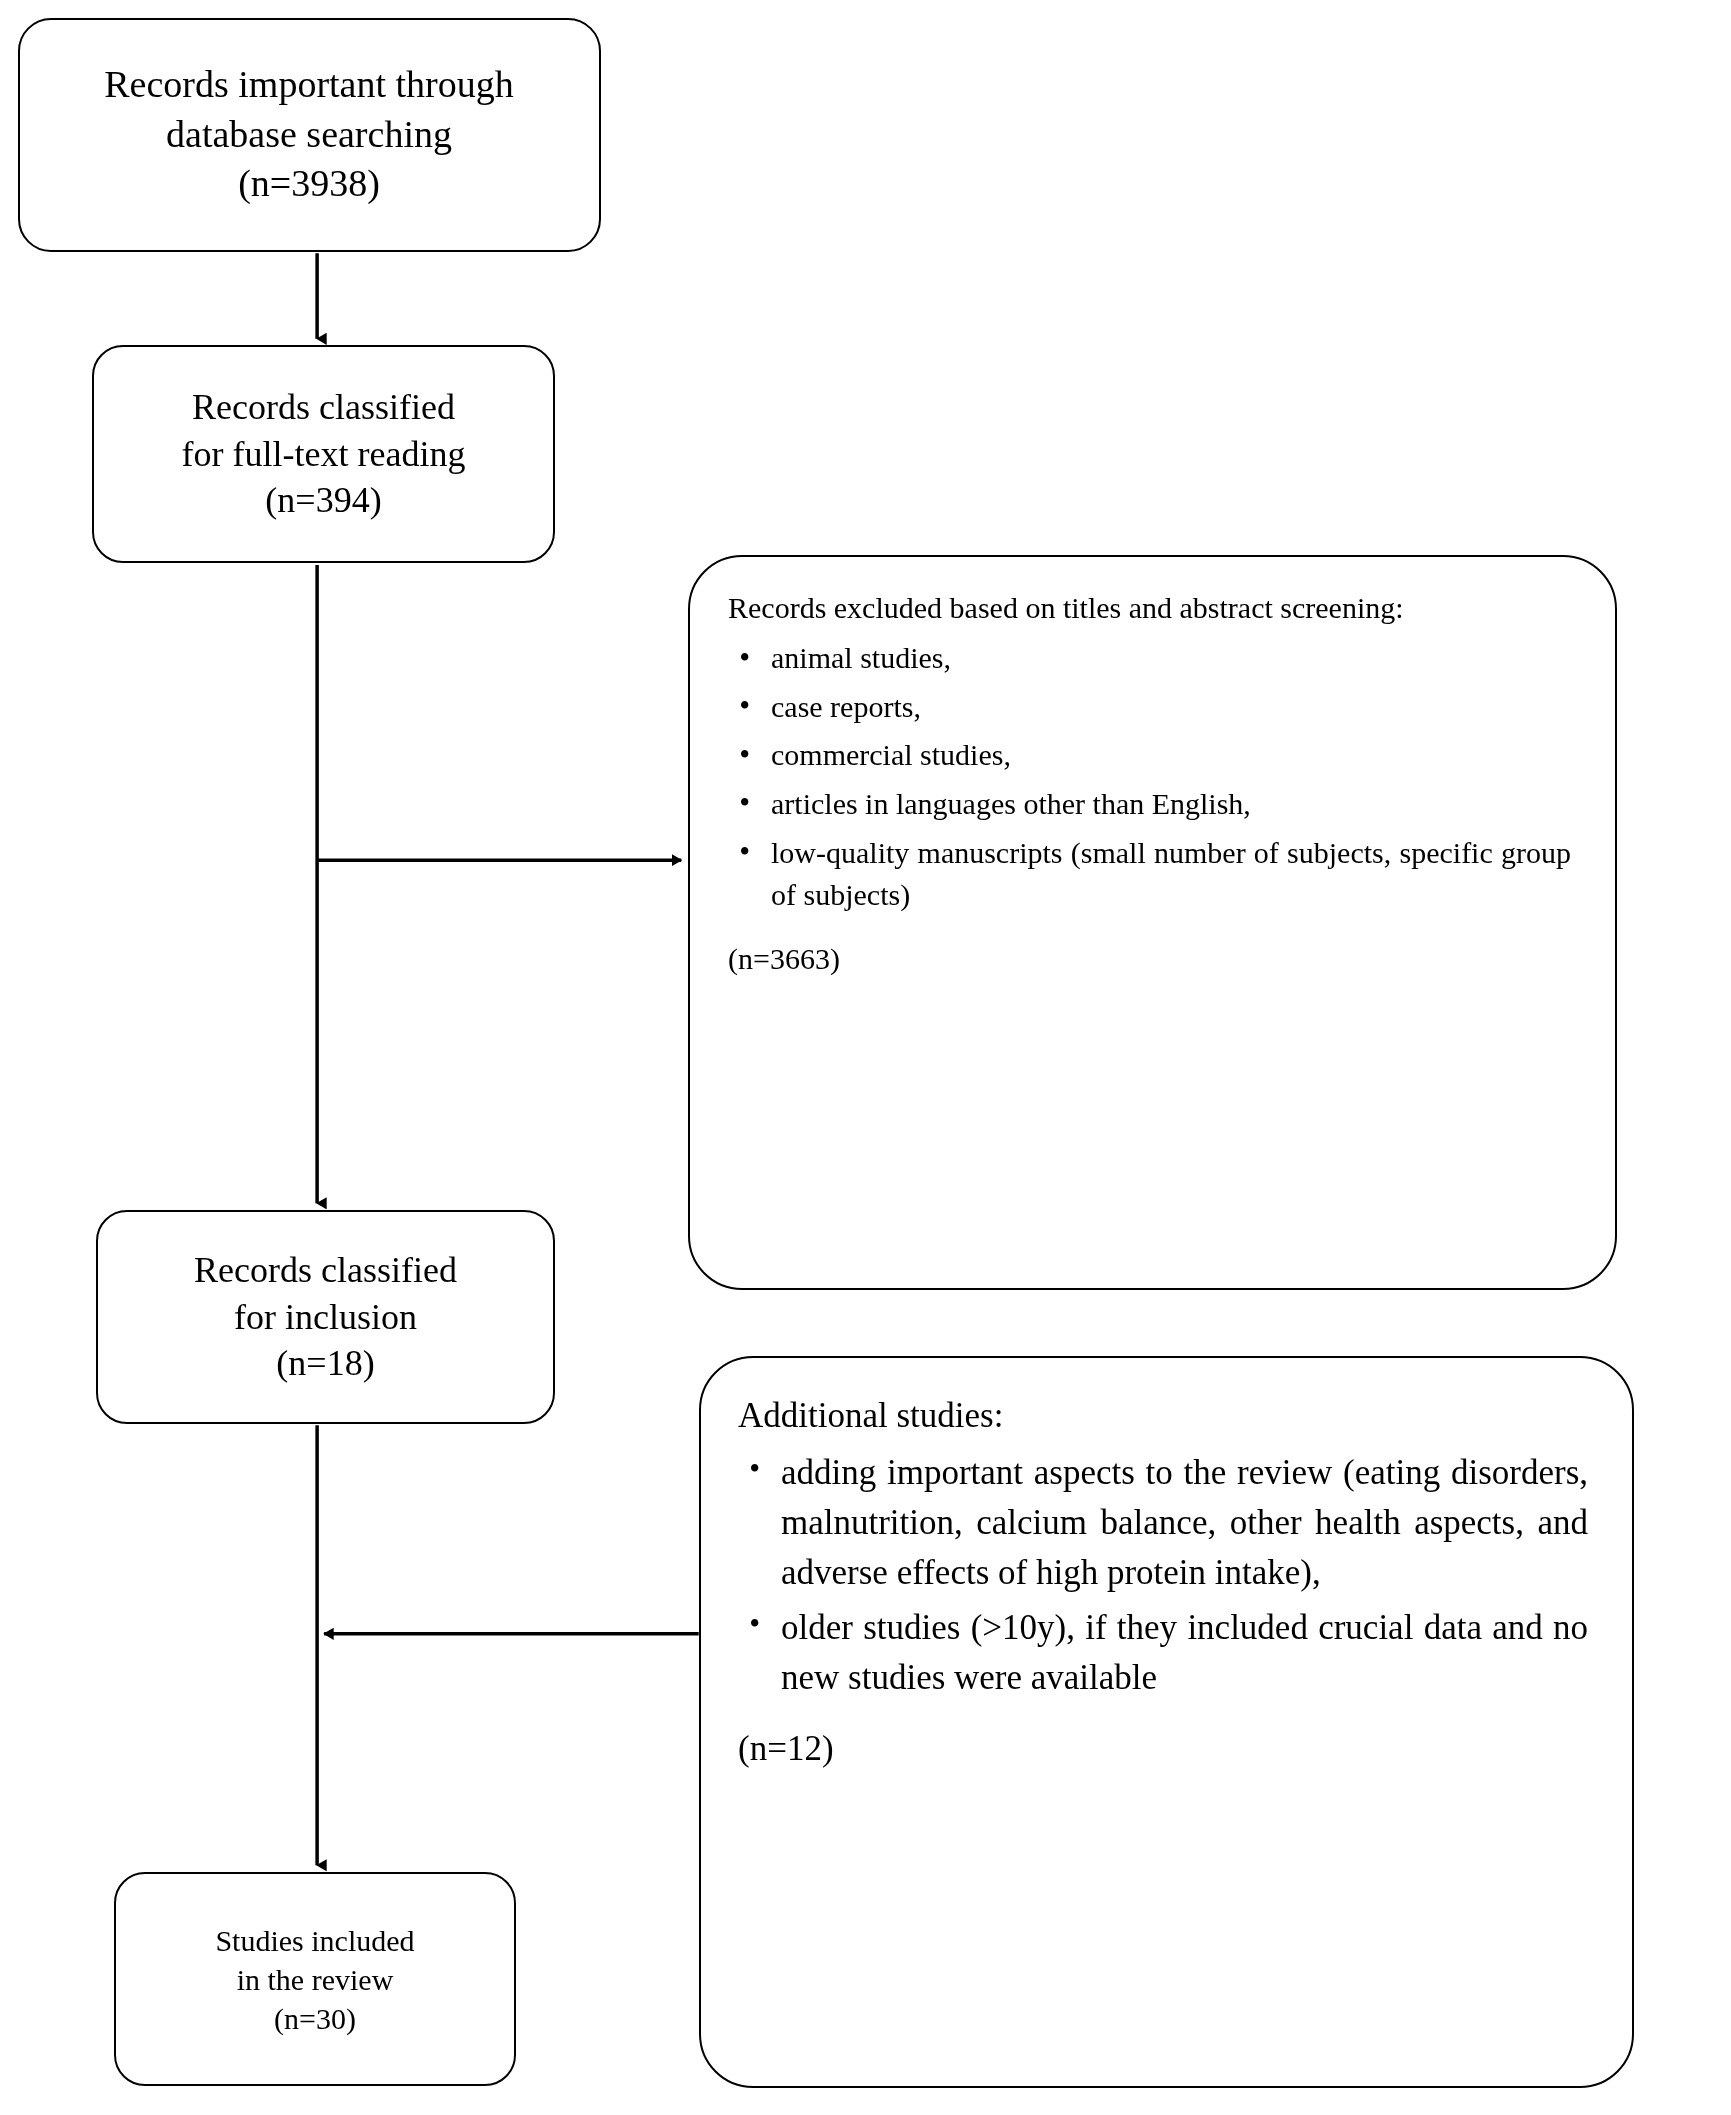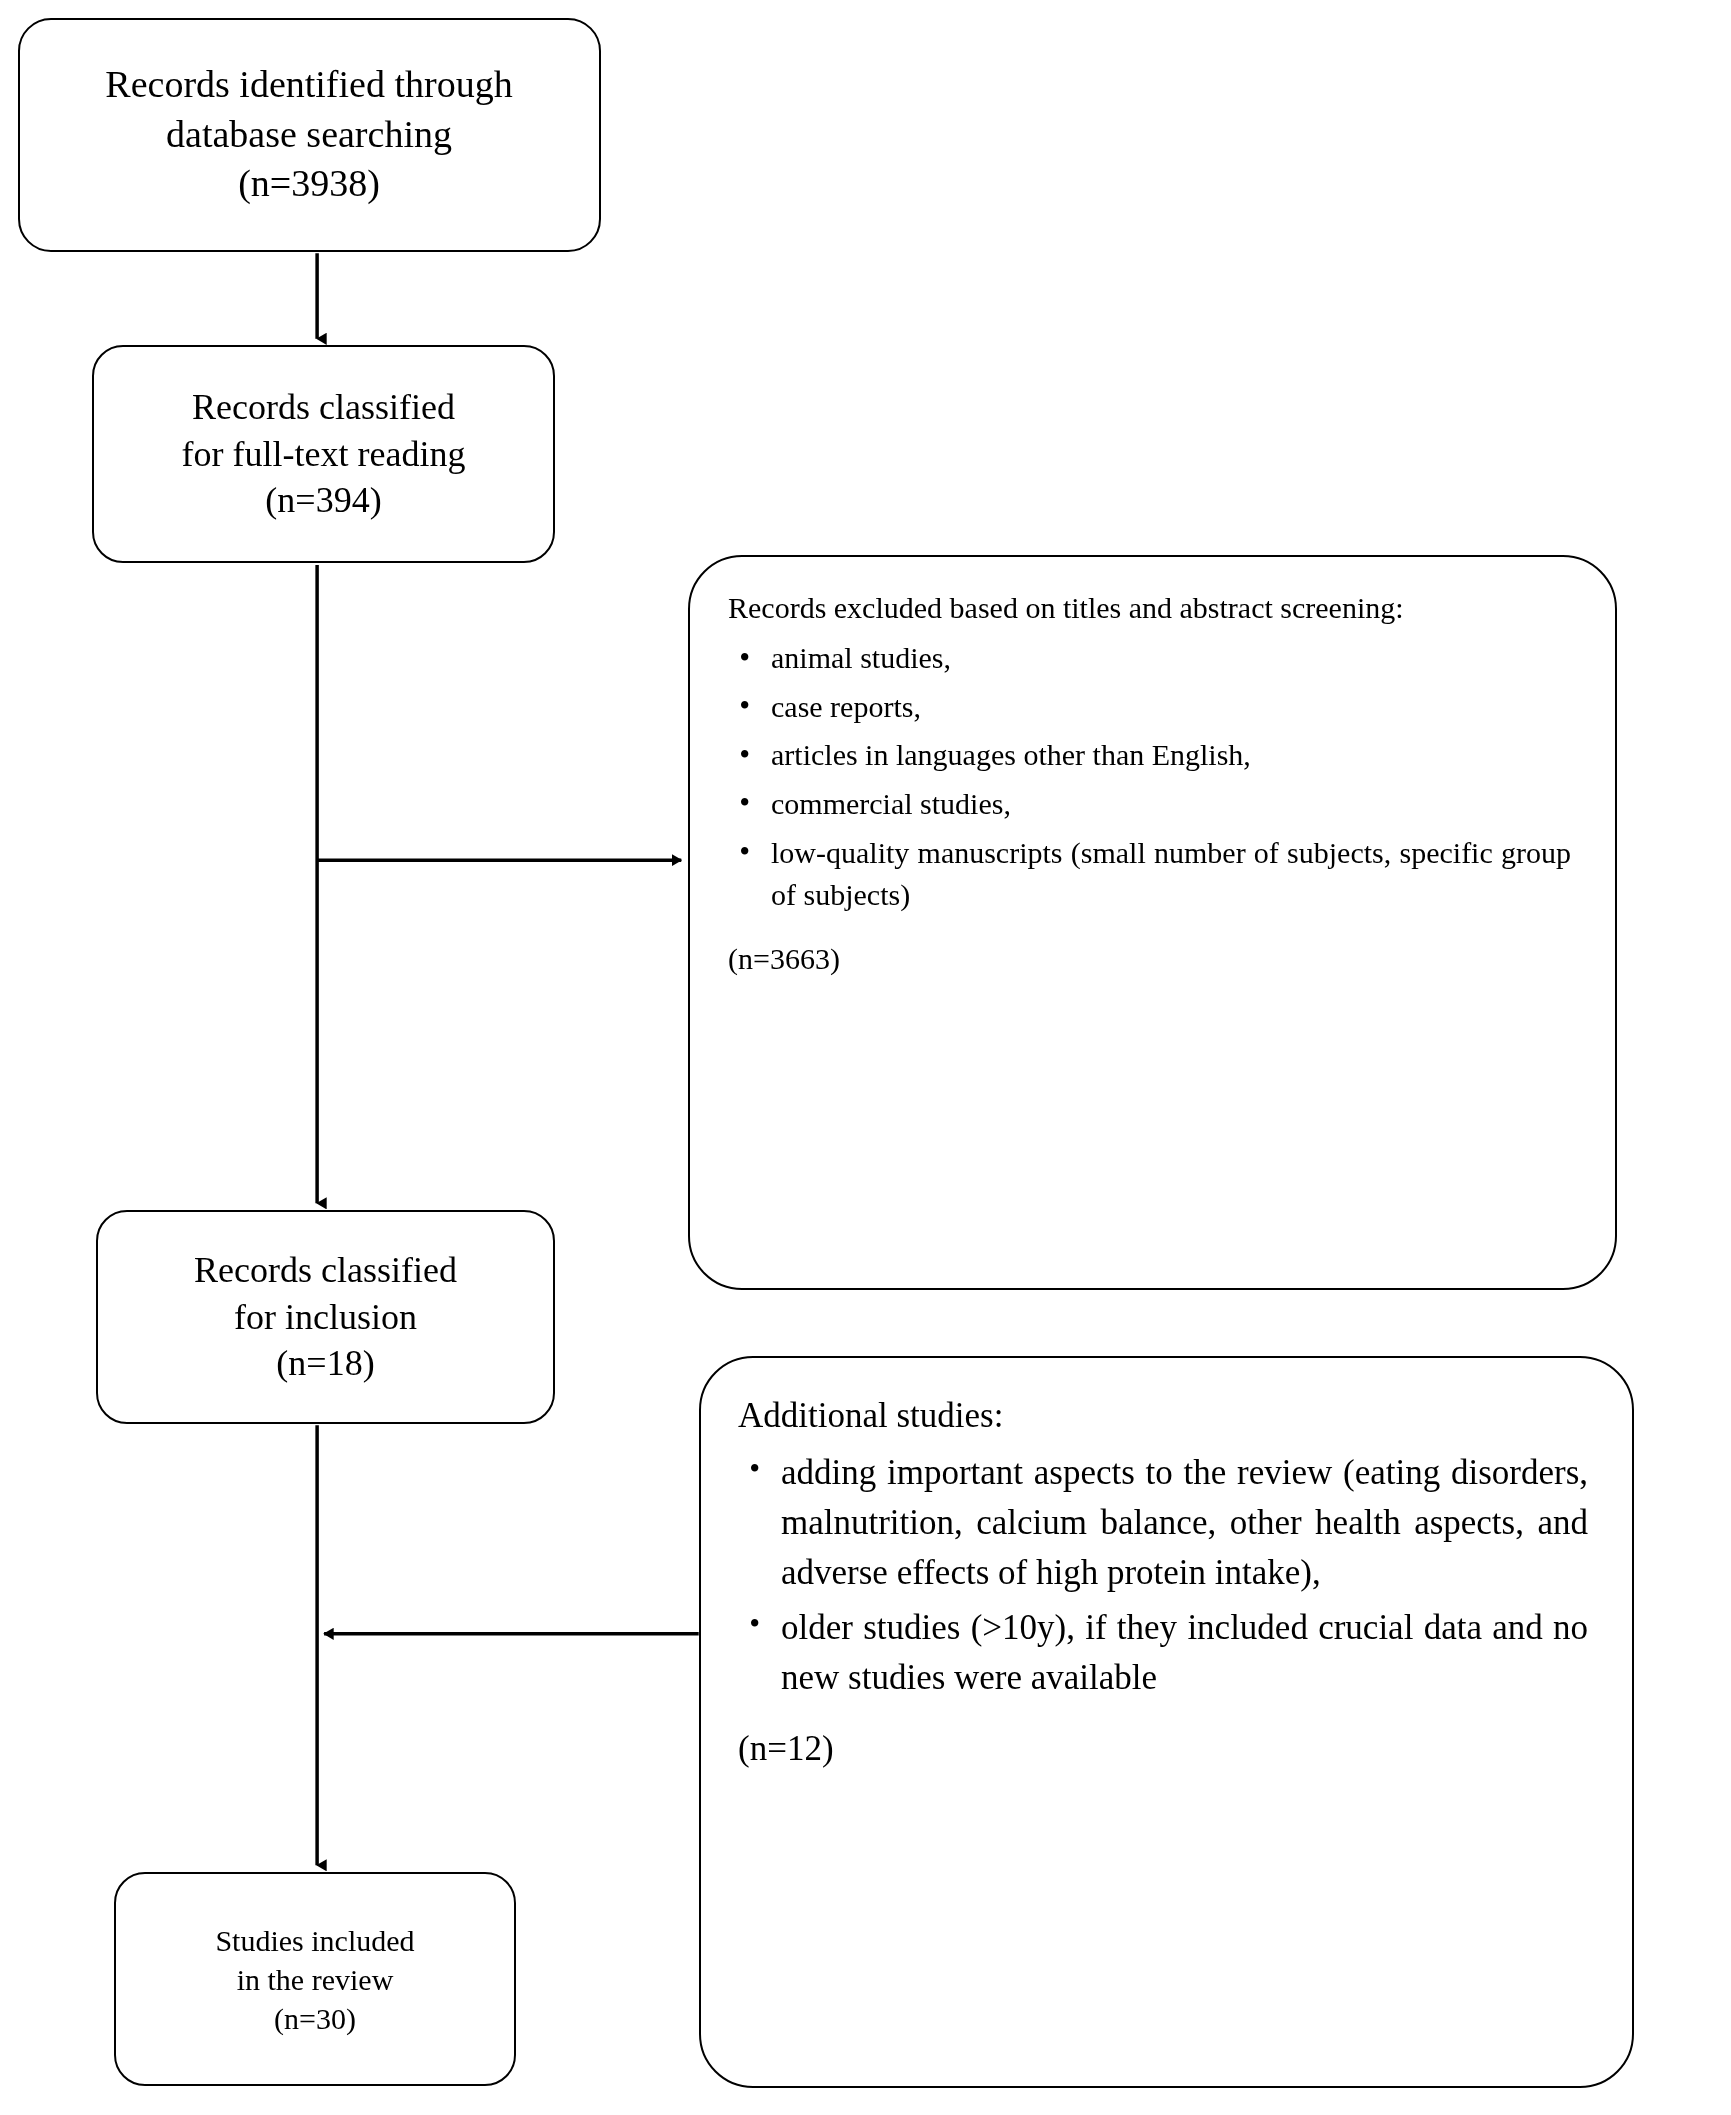--- a/index.html
+++ b/index.html
@@ -138,38 +138,38 @@
     <line x1="363" y1="647" x2="363" y2="1378" stroke="#000000" stroke-width="4" marker-end="url(#arrow-down)"></line>
 
     <line x1="363" y1="985" x2="780" y2="985" stroke="#000000" stroke-width="4" marker-end="url(#arrow-right)"></line>
 
     <line x1="363" y1="1632" x2="363" y2="2136" stroke="#000000" stroke-width="4" marker-end="url(#arrow-down)"></line>
 
     <line x1="800" y1="1871" x2="371" y2="1871" stroke="#000000" stroke-width="4" marker-end="url(#arrow-left)"></line>
   </svg>
 
   <div class="node node-centered" id="node-identified">
-    <span class="line">Records identified through</span>
+    <span class="line">Records important through</span>
     <span class="line">database searching</span>
     <span class="line">(n=3938)</span>
   </div>
 
   <div class="node node-centered" id="node-fulltext">
     <span class="line">Records classified</span>
     <span class="line">for full-text reading</span>
     <span class="line">(n=394)</span>
   </div>
 
   <div class="node" id="node-excluded">
     <span class="box-heading">Records excluded based on titles and abstract screening:</span>
     <ul class="bullet-list">
       <li>animal studies,</li>
       <li>case reports,</li>
+      <li>commercial studies,</li>
       <li>articles in languages other than English,</li>
-      <li>commercial studies,</li>
       <li class="justified">low-quality manuscripts (small number of subjects, specific group of subjects)</li>
     </ul>
     <span class="count-line">(n=3663)</span>
   </div>
 
   <div class="node node-centered" id="node-inclusion">
     <span class="line">Records classified</span>
     <span class="line">for inclusion</span>
     <span class="line">(n=18)</span>
   </div>

